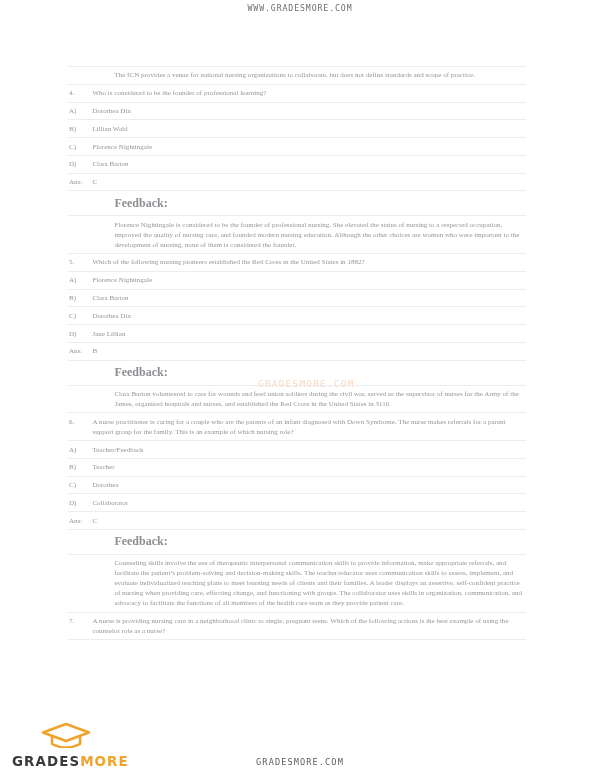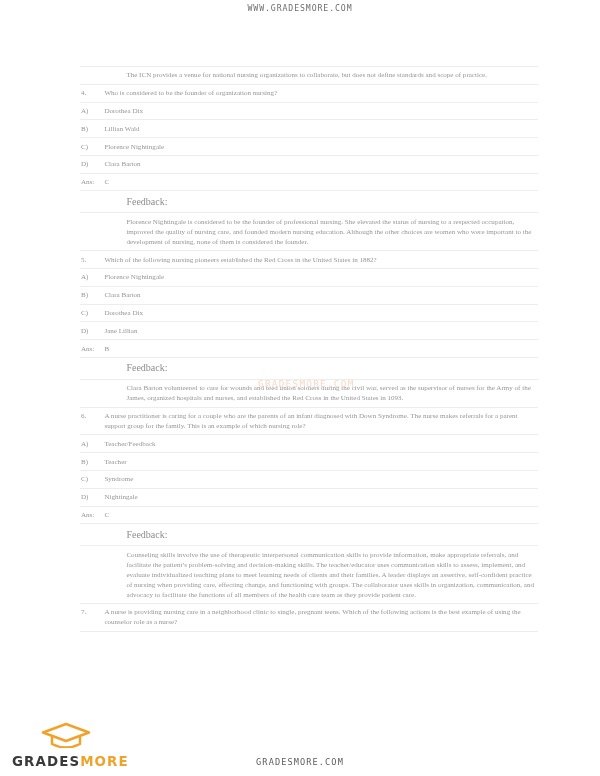--- a/index.html
+++ b/index.html
@@ -31,21 +31,21 @@
     font-size: 8.2px;
     letter-spacing: 0.9px;
     color: #6e6e6e;
     white-space: nowrap;
   }
 
   
   .quiz-table {
     position: absolute;
     top: 66px;
-    left: 80px;
+    left: 68px;
     width: 458px;
     border-collapse: collapse;
     border-spacing: 0;
   }
   .quiz-table tr {
     border-top: 1px solid #ededf0;
   }
   .quiz-table tr:last-child {
     border-bottom: 1px solid #ededf0;
   }
@@ -61,23 +61,23 @@
     padding-left: 1px;
     white-space: nowrap;
   }
   td.col-body {
     width: 436px;
   }
   td.col-body.indented {
     padding-left: 22px;
   }
   .feedback-label {
-    font-weight: normal;
+    font-weight: bold;
     color: #8d8d92;
-    font-size: 10px;
+    font-size: 12px;
   }
   tr.row-top td { vertical-align: top; }
   .para {
     text-align: left;
   }
 
   
   .watermark {
     position: absolute;
     top: 378px;
@@ -145,21 +145,21 @@
 </div>
 
 <table class="quiz-table">
   <tbody id="quiz-body">
       <tr class="row-top">
         <td class="col-label"></td>
         <td class="col-body indented"><span class="para">The ICN provides a venue for national nursing organizations to collaborate, but does not define standards and scope of practice.</span></td>
       </tr>
       <tr class="row-top">
         <td class="col-label">4.</td>
-        <td class="col-body"><span class="para">Who is considered to be the founder of organization nursing?</span></td>
+        <td class="col-body"><span class="para">Who is considered to be the founder of professional learning?</span></td>
       </tr>
       <tr>
         <td class="col-label">A)</td>
         <td class="col-body"><span class="para">Dorothea Dix</span></td>
       </tr>
       <tr>
         <td class="col-label">B)</td>
         <td class="col-body"><span class="para">Lillian Wald</span></td>
       </tr>
       <tr>
@@ -205,41 +205,41 @@
       <tr>
         <td class="col-label">Ans:</td>
         <td class="col-body"><span class="para">B</span></td>
       </tr>
       <tr>
         <td class="col-label"></td>
         <td class="col-body indented"><span class="feedback-label">Feedback:</span></td>
       </tr>
       <tr class="row-top">
         <td class="col-label"></td>
-        <td class="col-body indented"><span class="para">Clara Barton volunteered to care for wounds and feed union soldiers during the civil war, served as the supervisor of nurses for the Army of the James, organized hospitals and nurses, and established the Red Cross in the United States in 1093.</span></td>
+        <td class="col-body indented"><span class="para">Clara Barton volunteered to care for wounds and feed union soldiers during the civil war, served as the supervisor of nurses for the Army of the James, organized hospitals and nurses, and established the Red Cross in the United States in 3110.</span></td>
       </tr>
       <tr class="row-top">
         <td class="col-label">6.</td>
         <td class="col-body"><span class="para">A nurse practitioner is caring for a couple who are the parents of an infant diagnosed with Down Syndrome. The nurse makes referrals for a parent support group for the family. This is an example of which nursing role?</span></td>
       </tr>
       <tr>
         <td class="col-label">A)</td>
         <td class="col-body"><span class="para">Teacher/Feedback</span></td>
       </tr>
       <tr>
         <td class="col-label">B)</td>
         <td class="col-body"><span class="para">Teacher</span></td>
       </tr>
       <tr>
         <td class="col-label">C)</td>
-        <td class="col-body"><span class="para">Syndrome</span></td>
+        <td class="col-body"><span class="para">Dorothea</span></td>
       </tr>
       <tr>
         <td class="col-label">D)</td>
-        <td class="col-body"><span class="para">Nightingale</span></td>
+        <td class="col-body"><span class="para">Collaborator</span></td>
       </tr>
       <tr>
         <td class="col-label">Ans:</td>
         <td class="col-body"><span class="para">C</span></td>
       </tr>
       <tr>
         <td class="col-label"></td>
         <td class="col-body indented"><span class="feedback-label">Feedback:</span></td>
       </tr>
       <tr class="row-top">

